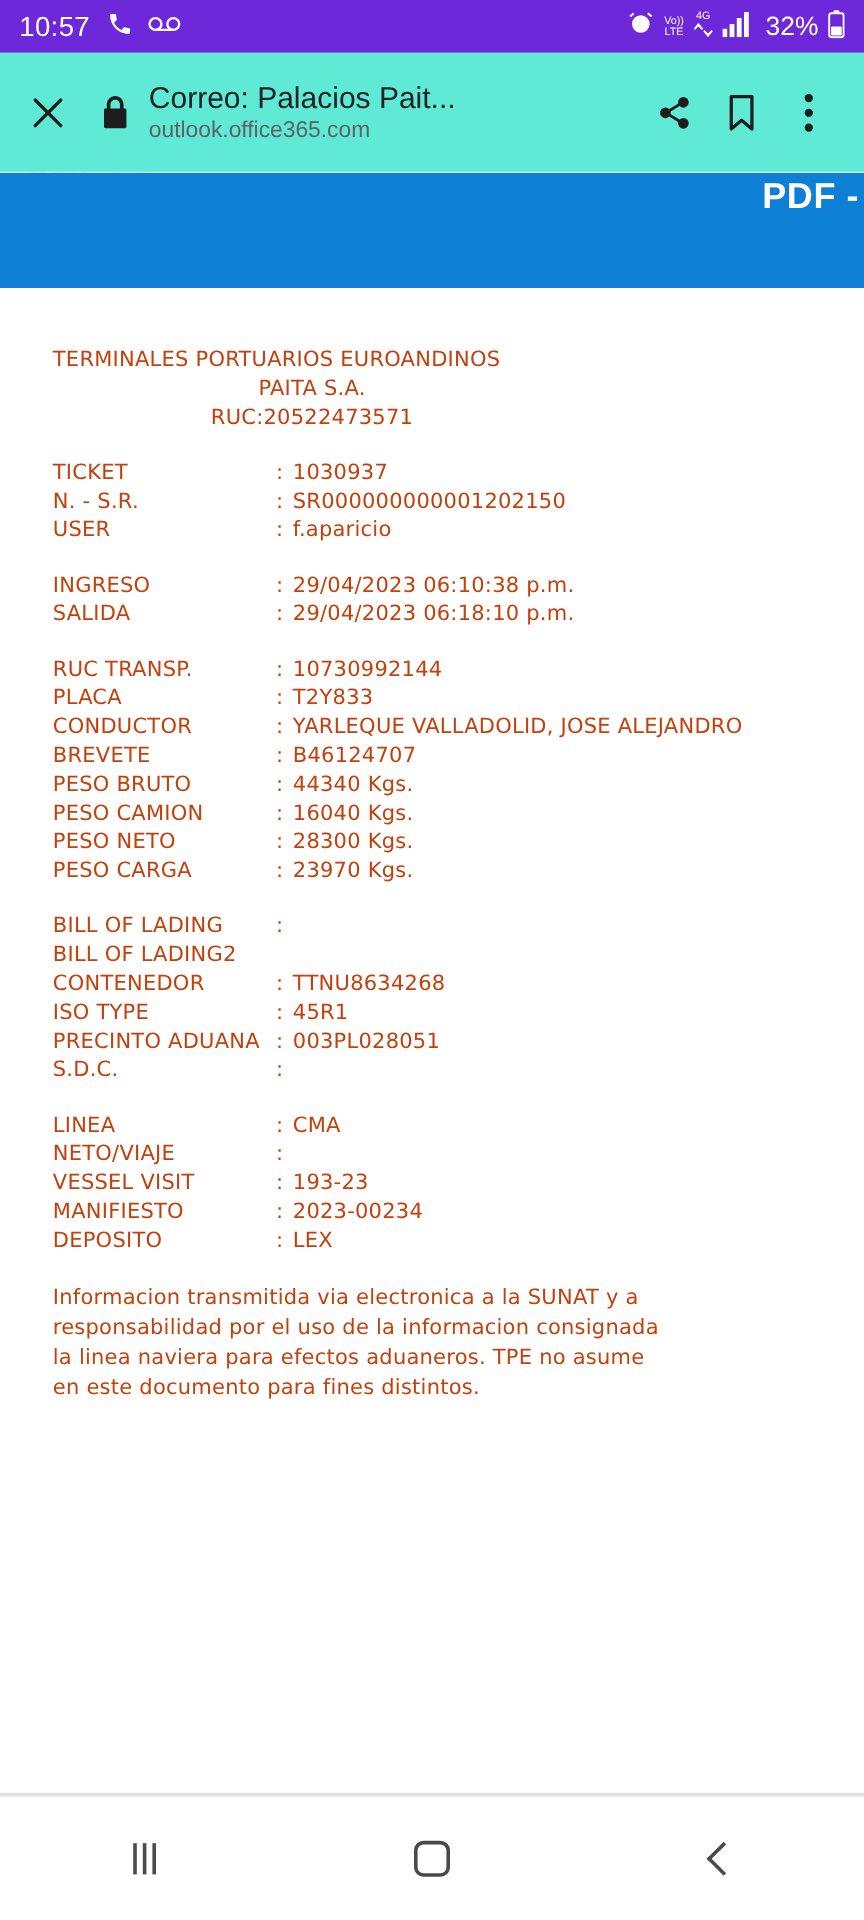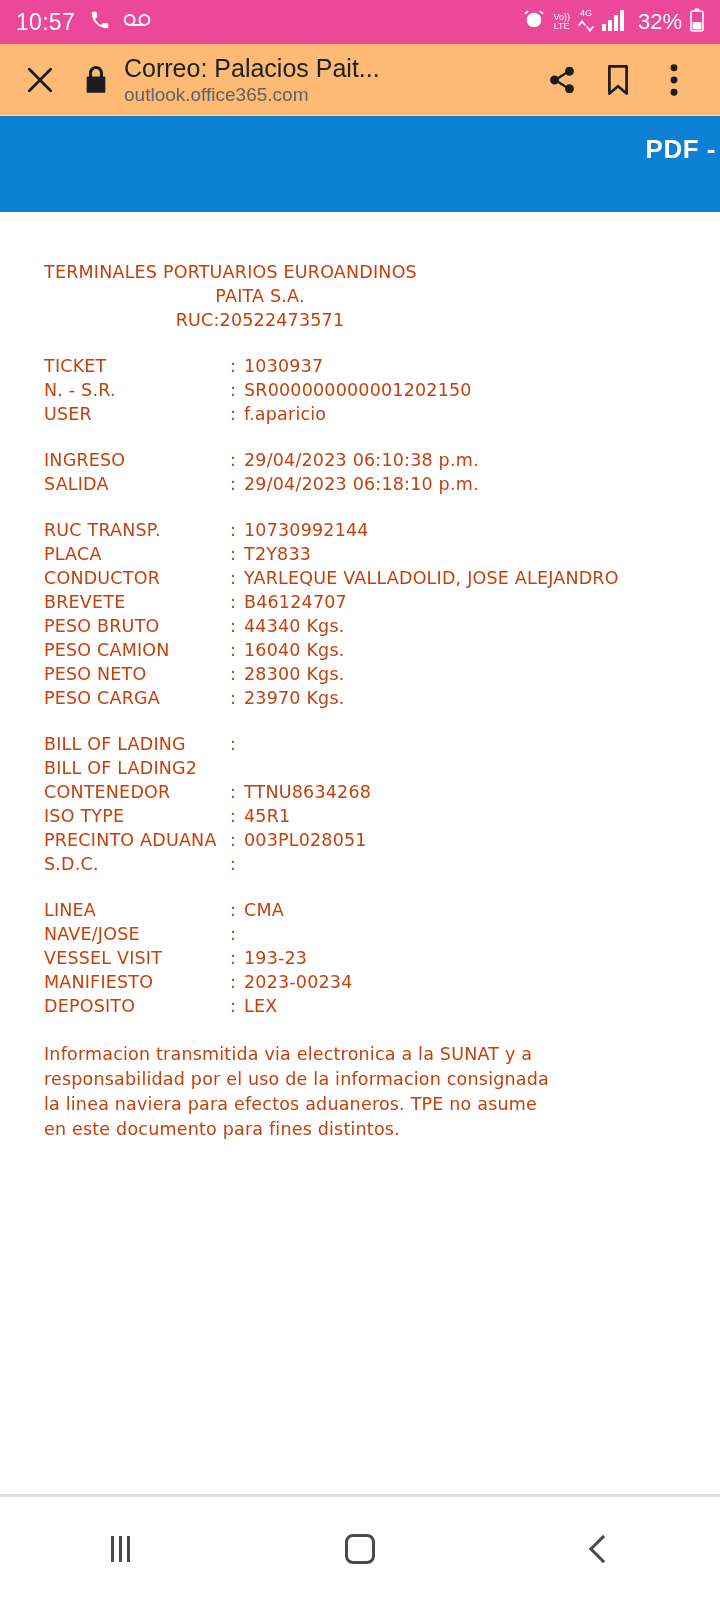--- a/index.html
+++ b/index.html
@@ -7,21 +7,21 @@
     width: 720px;
     height: 1600px;
     background: #ffffff;
     font-family: "Liberation Sans", sans-serif;
     overflow: hidden;
   }
 
   
   .statusbar {
     height: 44px;
-    background: #ec4899;
+    background: #6d28d9;
     display: flex;
     align-items: center;
     padding: 0 16px;
     color: #ffffff;
   }
   .statusbar .clock {
     font-size: 23px;
     font-weight: 400;
     letter-spacing: 0.3px;
   }
@@ -44,22 +44,22 @@
   .mini-label {
     font-size: 9px;
     line-height: 9px;
     text-align: center;
     font-family: "Liberation Sans", sans-serif;
   }
   .net-stack { display: flex; flex-direction: column; align-items: center; }
 
   
   .chrome {
-    height: 72px;
-    background: #fdba74;
+    height: 100px;
+    background: #5eead4;
     display: flex;
     align-items: center;
     padding: 0 18px;
     border-bottom: 1px solid #e6e6e6;
   }
   .chrome .close-btn {
     width: 44px; height: 44px;
     display: flex; align-items: center; justify-content: center;
     color: #1d1d1d;
   }
@@ -112,23 +112,23 @@
     position: absolute;
     top: -26px;
     left: 18px;
     font-size: 40px;
     color: #0d7fd4;
     font-weight: 700;
   }
   .banner-right {
     position: absolute;
     right: 4px;
-    top: 18px;
+    top: 3px;
     color: #ffffff;
-    font-size: 26px;
+    font-size: 30px;
     font-weight: 700;
     letter-spacing: 0.5px;
   }
 
   .doc {
     padding: 48px 44px 0 44px;
     color: #c2410c;
     font-family: "DejaVu Sans", sans-serif;
     font-size: 17.5px;
     line-height: 24px;
@@ -412,21 +412,21 @@
       </div>
     </div>
 
     <div class="grp">
       <div class="row">
         <span class="k">LINEA</span>
         <span class="sep">:</span>
         <span class="v">CMA</span>
       </div>
       <div class="row">
-        <span class="k">NAVE/JOSE</span>
+        <span class="k">NETO/VIAJE</span>
         <span class="sep">:</span>
       </div>
       <div class="row">
         <span class="k">VESSEL VISIT</span>
         <span class="sep">:</span>
         <span class="v">193-23</span>
       </div>
       <div class="row">
         <span class="k">MANIFIESTO</span>
         <span class="sep">:</span>

